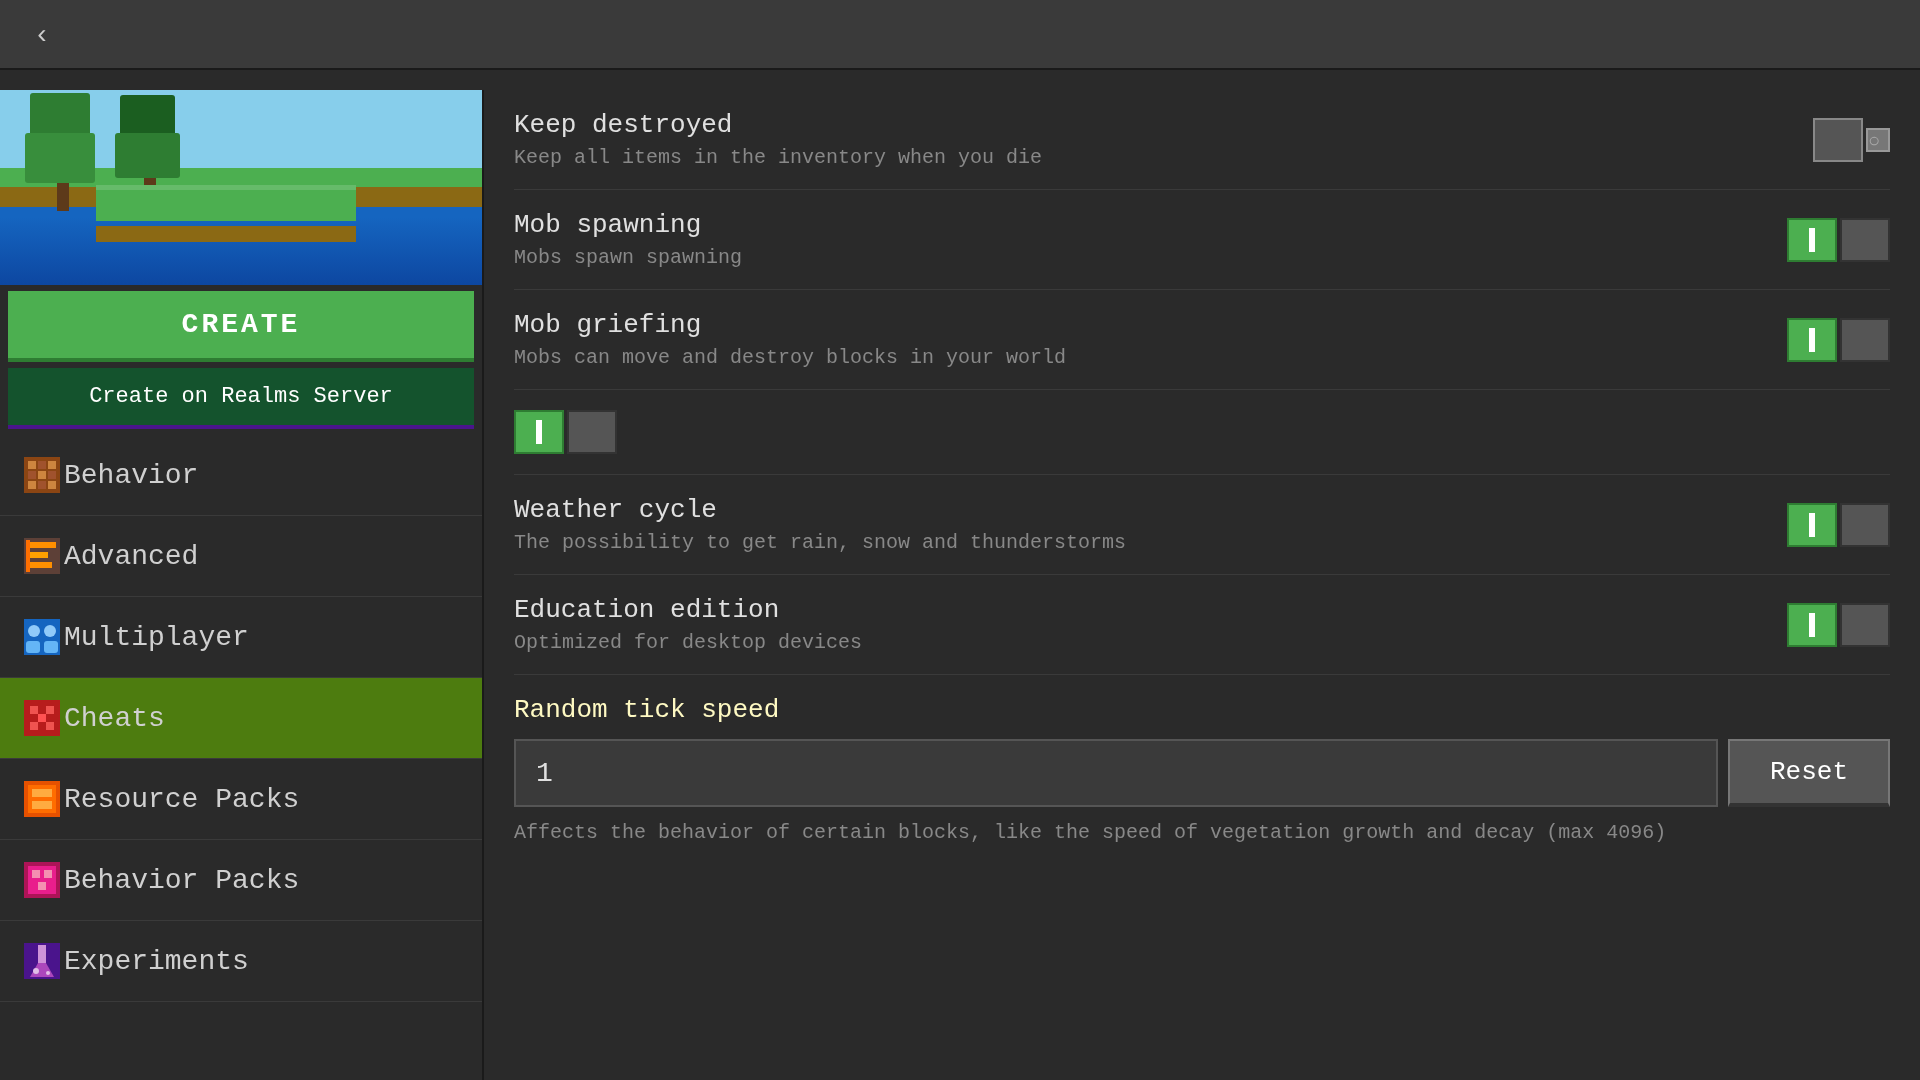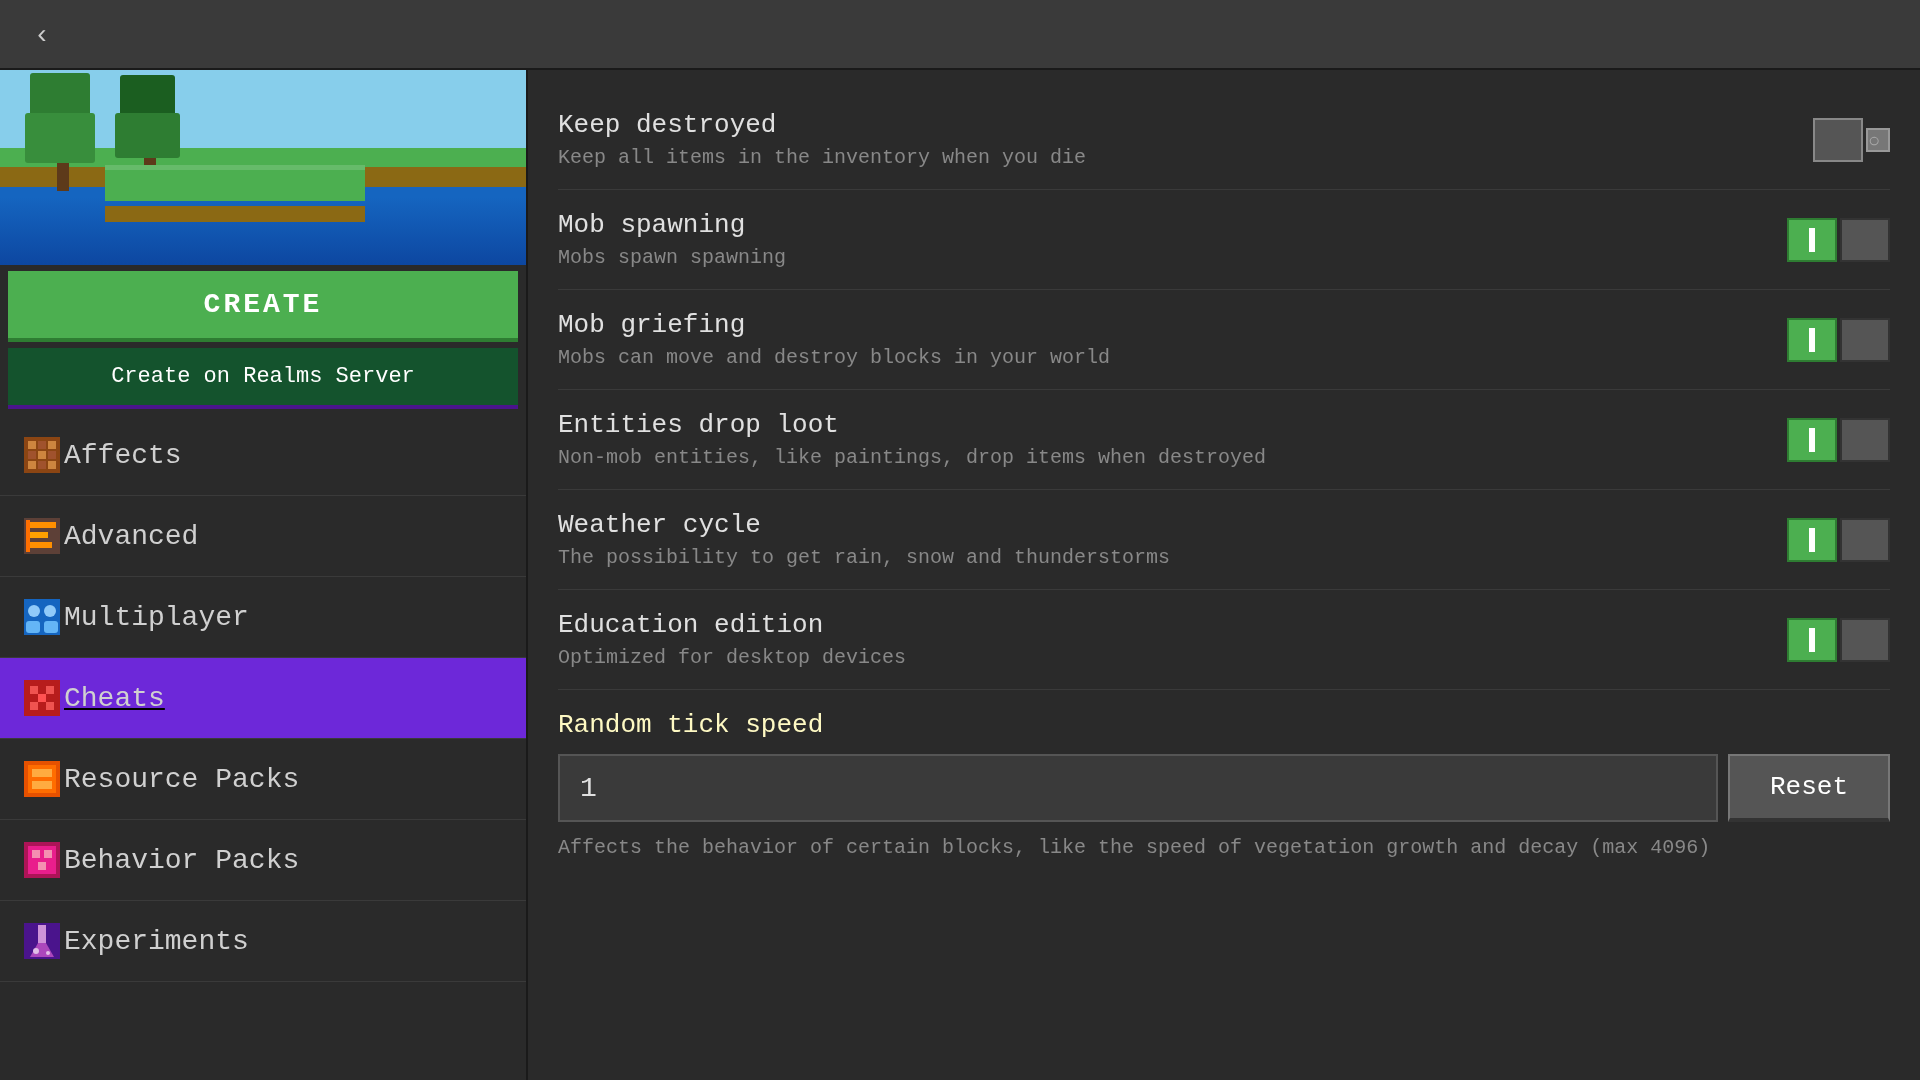--- a/index.html
+++ b/index.html
@@ -55,26 +55,27 @@
 
     
     .main-content {
       display: flex;
       flex: 1;
       overflow: hidden;
     }
 
     
     .sidebar {
-      width: 528px;
+      width: 484px;
       background: #2a2a2a;
       display: flex;
       flex-direction: column;
       overflow: hidden;
       border-right: 2px solid #1a1a1a;
+      margin-top: 20px;
     }
 
     .world-preview {
       width: 100%;
       height: 195px;
       background: linear-gradient(180deg, #87CEEB 0%, #87CEEB 40%, #4CAF50 40%, #4CAF50 50%, #8B6914 50%, #8B6914 60%, #1565C0 60%, #1565C0 80%, #0D47A1 80%, #0D47A1 100%);
       position: relative;
       overflow: hidden;
     }
 
@@ -129,22 +130,21 @@
 
     .nav-item {
       display: flex;
       align-items: center;
       padding: 18px 20px;
       cursor: pointer;
       border-bottom: 1px solid #3a3a3a;
     }
 
     .nav-item.active {
-      background: #6d28d9;
-      text-decoration: underline;
+      background: #4d7c0f;
     }
 
     .nav-label {
       font-size: 28px;
       color: #d0d0d0;
       font-family: 'Courier New', monospace;
     }
 
     
     .right-panel {
@@ -342,21 +342,21 @@
           <rect x="8" y="8" width="8" height="8" fill="#CD853F"></rect>
           <rect x="18" y="8" width="8" height="8" fill="#A0522D"></rect>
           <rect x="28" y="8" width="8" height="8" fill="#CD853F"></rect>
           <rect x="8" y="18" width="8" height="8" fill="#A0522D"></rect>
           <rect x="18" y="18" width="8" height="8" fill="#CD853F"></rect>
           <rect x="28" y="18" width="8" height="8" fill="#A0522D"></rect>
           <rect x="8" y="28" width="8" height="8" fill="#CD853F"></rect>
           <rect x="18" y="28" width="8" height="8" fill="#A0522D"></rect>
           <rect x="28" y="28" width="8" height="8" fill="#CD853F"></rect>
         </svg>
-        <span class="nav-label">Affects</span>
+        <span class="nav-label">Behavior</span>
       </div>
 
       <div class="nav-item">
         <svg class="icon-svg" viewBox="0 0 44 44">
           <rect x="4" y="4" width="36" height="36" fill="#5D4037"></rect>
           <rect x="8" y="8" width="28" height="6" fill="#FF8F00"></rect>
           <rect x="8" y="18" width="20" height="6" fill="#FFA000"></rect>
           <rect x="8" y="28" width="24" height="6" fill="#FF8F00"></rect>
           <rect x="6" y="6" width="4" height="32" fill="#FF6F00"></rect>
         </svg>
@@ -456,24 +456,20 @@
       </div>
       <div class="toggle-container">
         <div class="toggle-on">
           <div class="toggle-on-bar"></div>
         </div>
         <div class="toggle-off"></div>
       </div>
     </div>
 
     <div class="setting-row">
-      <div class="setting-info">
-        <div class="setting-title">Entities drop loot</div>
-        <div class="setting-desc">Non-mob entities, like paintings, drop items when destroyed</div>
-      </div>
       <div class="toggle-container">
         <div class="toggle-on">
           <div class="toggle-on-bar"></div>
         </div>
         <div class="toggle-off"></div>
       </div>
     </div>
 
     <div class="setting-row">
       <div class="setting-info">

